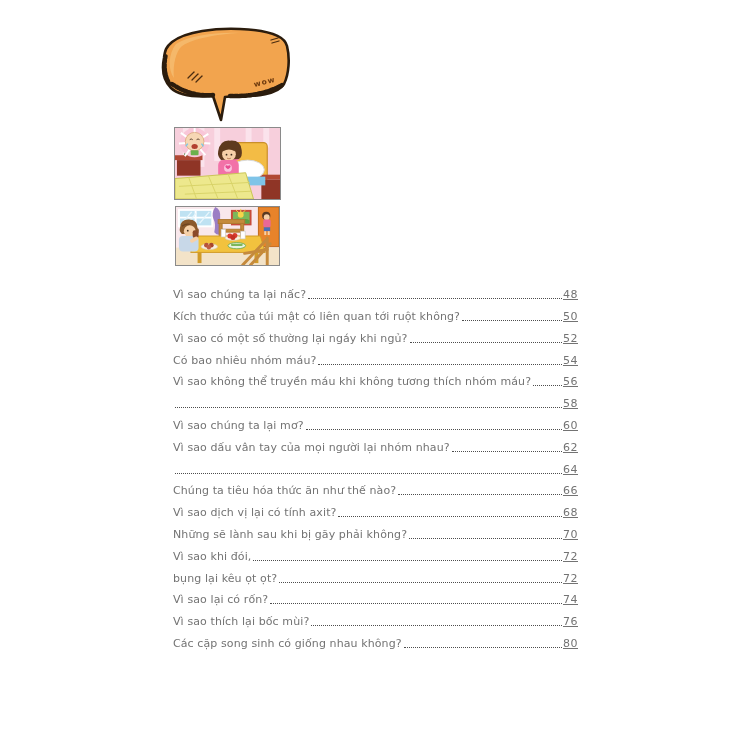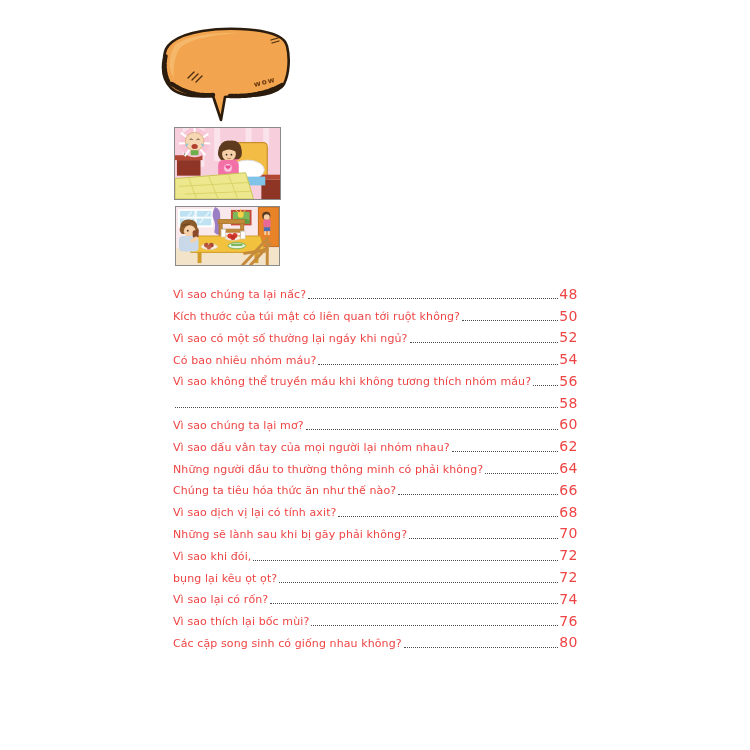--- a/index.html
+++ b/index.html
@@ -13,33 +13,33 @@
   
   .bubble{position:absolute;left:158px;top:26px;width:138px;height:98px;}
   
   .panel{position:absolute;background:#fff;border:1px solid #8a8a8a;box-sizing:border-box;}
   .panel svg{display:block;width:100%;height:100%;}
   .panel-1{left:174px;top:127px;width:107px;height:73px;}
   .panel-2{left:175px;top:206px;width:105px;height:60px;}
   
   .toc{
     position:absolute;left:173px;top:280px;width:405px;
-    color:#ef4444;
+    color:#737373;
   }
   .toc-row{
     display:flex;align-items:flex-end;height:21.8px;
     font-size:11px;line-height:1.15;white-space:nowrap;
   }
   .toc-label{flex:0 0 auto;letter-spacing:.1px;}
   .toc-dots{
     flex:1 1 auto;min-width:8px;
     border-bottom:1.5px dotted #4d4d4d;
     margin:0 1px 2.5px 2px;
   }
-  .toc-page{flex:0 0 auto;font-size:14px;letter-spacing:.5px;}
+  .toc-page{flex:0 0 auto;font-size:11px;letter-spacing:.5px;text-decoration:underline;}
 </style>
 </head>
 <body>
 
 <div class="page">
 
   <svg class="bubble" viewBox="0 0 138 98">
     <path d="M14,16 C28,5 58,2 82,3 C106,4 126,8 129,20 C132,32 131,48 126,58 C120,68 98,71 77,70 L67,71 L63,94 L55,70 C40,71 21,70 13,62 C5,54 4,42 6,32 C7,24 8,21 14,16 Z" fill="#F2A44E" stroke="#2b1c0d" stroke-width="2.6" stroke-linejoin="round"></path>
     <path d="M18,18 C32,9 60,6 82,7 C70,7 30,12 22,22 C16,30 15,44 16,52 C10,44 10,28 18,18 Z" fill="#F6BC70" opacity="0.85"></path>
     <path d="M14,58 Q33,71 55,69" fill="none" stroke="#2b1c0d" stroke-width="4.5" stroke-dasharray="3 1.6" stroke-linecap="round"></path>
@@ -235,21 +235,20 @@
         <span class="toc-label">Vì sao chúng ta lại mơ?</span>
         <span class="toc-dots"></span>
         <span class="toc-page">60</span>
       </div>
     <div class="toc-row">
         <span class="toc-label">Vì sao dấu vân tay của mọi người lại nhóm nhau?</span>
         <span class="toc-dots"></span>
         <span class="toc-page">62</span>
       </div>
     <div class="toc-row">
-        <span class="toc-label">Những người đầu to thường thông minh có phải không?</span>
         <span class="toc-dots"></span>
         <span class="toc-page">64</span>
       </div>
     <div class="toc-row">
         <span class="toc-label">Chúng ta tiêu hóa thức ăn như thế nào?</span>
         <span class="toc-dots"></span>
         <span class="toc-page">66</span>
       </div>
     <div class="toc-row">
         <span class="toc-label">Vì sao dịch vị lại có tính axit?</span>

